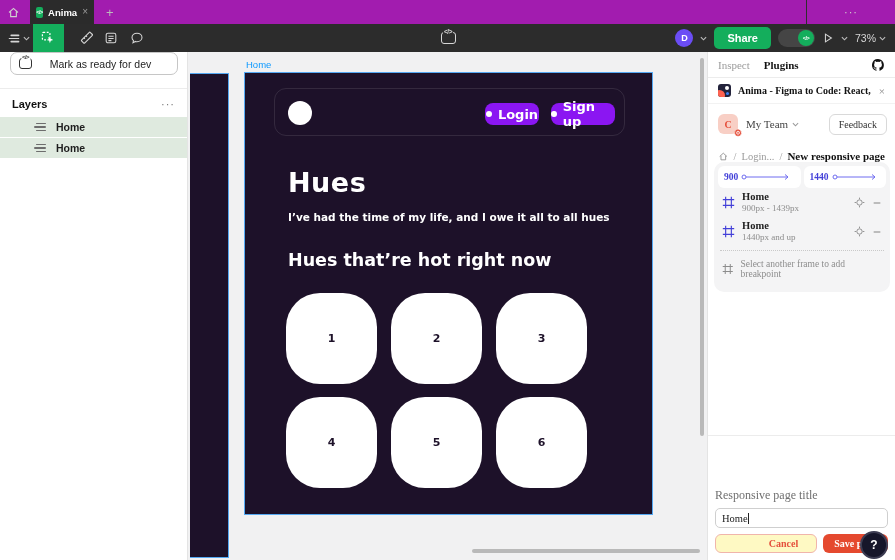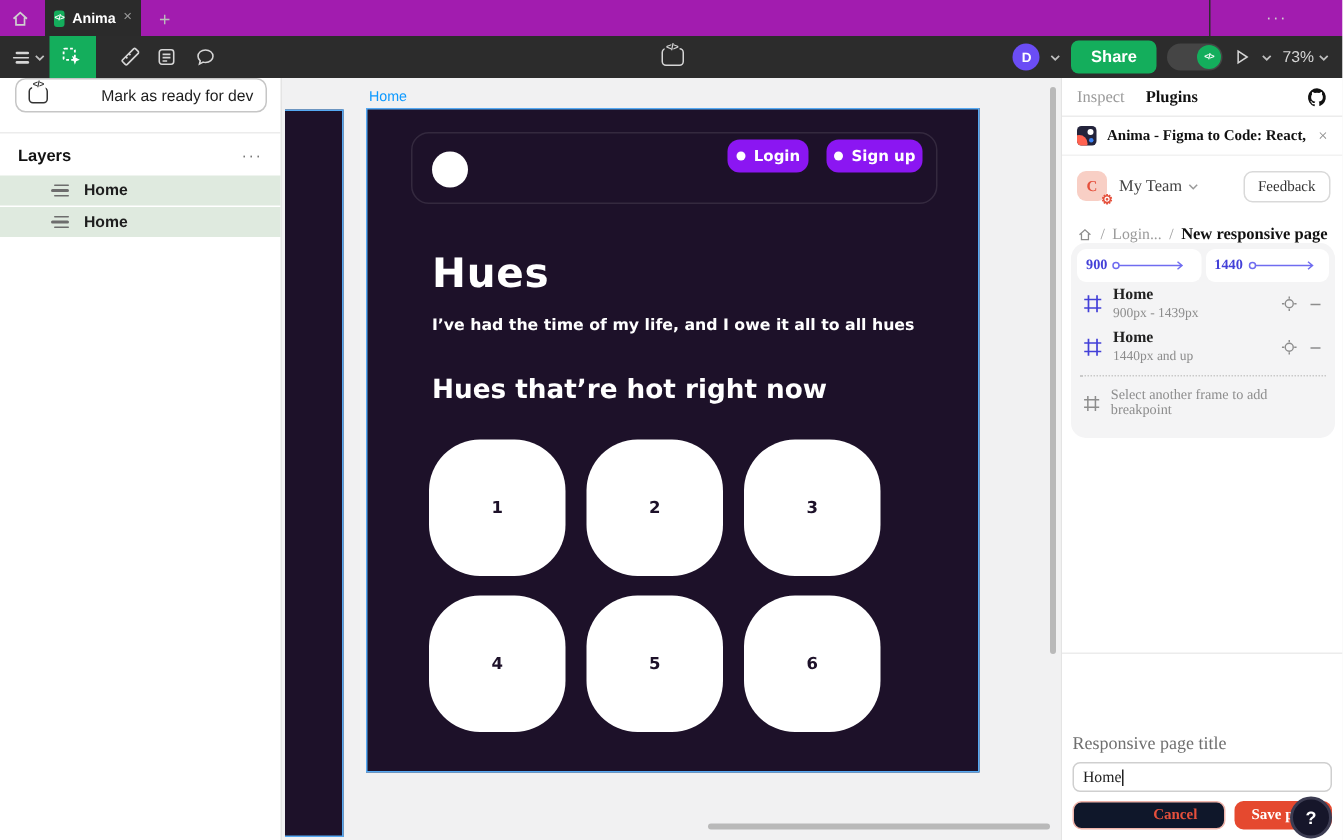--- a/index.html
+++ b/index.html
@@ -35,41 +35,41 @@
   
   .left-panel { position:absolute; left:0; top:52px; width:188px; height:508px; background:#fff; border-right:1px solid #e4e4e4; }
   .lp-search { height:27px; border-bottom:1px solid #ececec; display:flex; align-items:center; padding:0 10px; gap:6px; }
   .lp-search input { border:none; outline:none; flex:1; font-size:10.5px; color:#333; width:60px; font-family:inherit; }
   .lp-search input::placeholder { color:#9e9e9e; }
   .page-sel { font-size:10.5px; color:#333; display:flex; align-items:center; gap:4px; }
   .lp-section-title { font-size:11px; font-weight:bold; color:#111; padding:13px 12px 9px; }
   .mark-btn { margin:0 10px; width:168px; height:23px; border:1px solid #c6c6c6; border-radius:7px; display:flex; align-items:center; padding:0 8px; background:#fff; }
   .mark-btn .code-box { width:13px; height:11px; color:#333; }
   .mark-btn .code-box span { background:#fff; font-size:6px; }
-  .mark-btn .lbl { flex:1; text-align:right; font-size:10.5px; color:#1e1e1e; }
+  .mark-btn .lbl { flex:1; text-align:center; font-size:10.5px; color:#1e1e1e; }
   .lp-div { margin-top:13px; border-top:1px solid #ececec; }
   .layers-head { display:flex; align-items:center; padding:9px 12px 7px;gap:20px; }
   .layers-head .t { font-size:11px; font-weight:bold; color:#111; flex:1; }
   .layers-head .m { color:#777; font-size:11px; letter-spacing:1px; }
   .layer-row { height:20px; margin-bottom:1px; background:#dfeadf; display:flex; align-items:center; padding-left:34px; gap:10px; }
   .layer-row .nm { font-size:10.5px; font-weight:bold; color:#1e1e1e; }
   .lines-icon { display:flex; flex-direction:column; gap:2px; }
   .lines-icon i { display:block; height:1.5px; background:#6d6d6d; border-radius:1px; }
   .lines-icon i:nth-child(1){ width:10px; margin-left:2px;}
   .lines-icon i:nth-child(2){ width:12px; }
   .lines-icon i:nth-child(3){ width:10px; margin-left:2px;}
 
   
   .canvas { position:absolute; left:188px; top:52px; width:519px; height:508px; background:#f1f1f2; overflow:hidden; }
   .strip-frame { position:absolute; left:2px; top:21px; width:39px; height:485px; background:#1d1129; border:1.5px solid #55a9f3; border-left:none; }
   .frame-label { position:absolute; left:58px; top:7px; font-size:9.5px; color:#0d99ff; }
   .frame { position:absolute; left:56px; top:20px; width:409px; height:443px; background:#1d1129; border:1.5px solid #55a9f3; overflow:hidden; font-family:"DejaVu Sans", sans-serif; }
   .d-nav { position:absolute; left:29px; top:15px; width:351px; height:48px; border:1px solid rgba(255,255,255,0.10); border-radius:12px; }
   .d-logo { position:absolute; left:13px; top:12px; width:24px; height:24px; border-radius:50%; background:#fff; }
-  .d-btn { position:absolute; top:4px; height:22px; border-radius:8px; background:#8b16f2; color:#fff; font-size:10px; font-weight:bold; display:flex; align-items:center; justify-content:center; gap:6px; }
+  .d-btn { position:absolute; top:14px; height:22px; border-radius:8px; background:#8b16f2; color:#fff; font-size:13px; font-weight:bold; display:flex; align-items:center; justify-content:center; gap:6px; }
   .d-btn .dot { width:6px; height:6px; border-radius:50%; background:#fff; }
   .d-login { left:210px; width:54px; }
   .d-signup { left:276px; width:64px; }
   .d-title { position:absolute; left:43px; top:94px; color:#fff; font-size:27px; font-weight:bold; letter-spacing:0.5px; }
   .d-sub { position:absolute; left:43px; top:138px; color:#fff; font-size:10.5px; font-weight:bold; }
   .d-section { position:absolute; left:43px; top:177px; color:#fff; font-size:17.5px; font-weight:bold; }
   .d-grid { position:absolute; left:41px; top:220px; width:330px; display:grid; grid-template-columns:repeat(3,91px); grid-auto-rows:91px; column-gap:14px; row-gap:13px; }
   .d-tile { background:#fff; border-radius:34px; display:flex; align-items:center; justify-content:center; color:#1d1129; font-size:11px; font-weight:bold; }
   .vscroll { position:absolute; left:512px; top:6px; width:4px; height:378px; background:#b9b9b9; border-radius:2px; }
   .hscroll { position:absolute; left:284px; top:497px; width:228px; height:4px; background:#b9b9b9; border-radius:2px; }
@@ -106,21 +106,21 @@
   .bp-row .tx .r { font-size:9px; color:#8d8d8d; }
   .bp-row .crosshair, .bp-row .minus { color:#8d8d8d; display:flex; }
   .bp-dotted { border-top:1px dotted #c9c9c9; margin:4px 2px; }
   .bp-hint { display:flex; align-items:center; gap:7px; padding:4px 4px 0; color:#8d8d8d; }
   .bp-hint .tx { font-size:9.5px; }
   .rp-footer { position:absolute; left:0; bottom:0; width:100%; border-top:1px solid #ececec; padding:6px 7px 7px; background:#fff; }
   .rp-footer .lbl { font-size:12px; color:#6f6f6f; margin-bottom:5px;margin-top:46px; }
   .rp-input { height:20px; border:1px solid #cfcfcf; border-radius:5px; background:#fff; display:flex; align-items:center; padding:0 6px; font-size:10.5px; color:#222; }
   .rp-input .caret { width:1px; height:11px; background:#222; display:inline-block; }
   .rp-btns { display:flex; gap:6px; margin-top:6px; }
-  .btn-cancel { flex:1; height:19px; border:1px solid #f0b5ab; border-radius:6px; background:#0f172a; color:#e5503c; font-size:10px; font-weight:bold; display:flex; align-items:center; justify-content:center;padding-left:35px; }
+  .btn-cancel { flex:1; height:19px; border:1px solid #f0b5ab; border-radius:6px; background:#fef9c3; color:#e5503c; font-size:10px; font-weight:bold; display:flex; align-items:center; justify-content:center;padding-left:35px; }
   .btn-save { flex:1; height:19px; border-radius:6px; background:#e5492f; color:#fff; font-size:10px; font-weight:bold; display:flex; align-items:center; justify-content:center; }
   .help-fab { position:absolute; left:860px; top:531px; width:28px; height:28px; border-radius:50%; background:#16162a; border:2px solid #3c3c52; color:#fff; font-size:12px; font-weight:bold; display:flex; align-items:center; justify-content:center; }
 </style>
 </head>
 <body>
 
 <div class="app">
 
   <div class="titlebar">
     <div class="home-btn">

